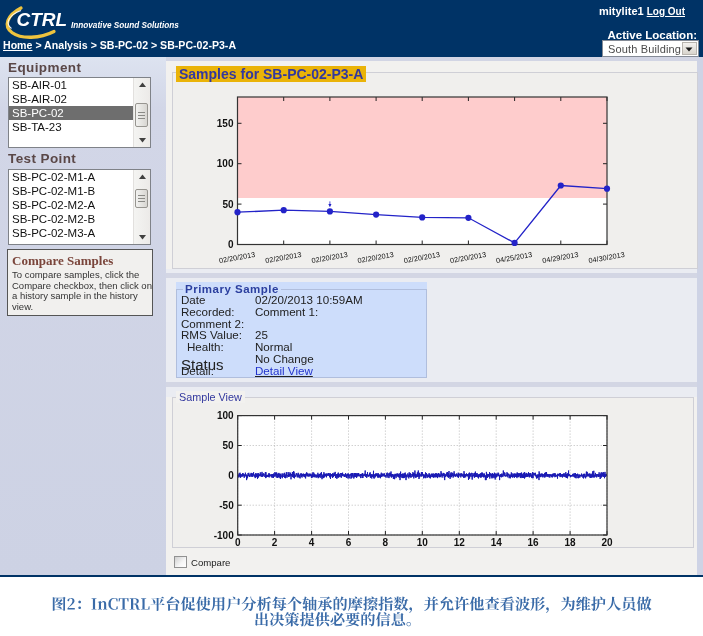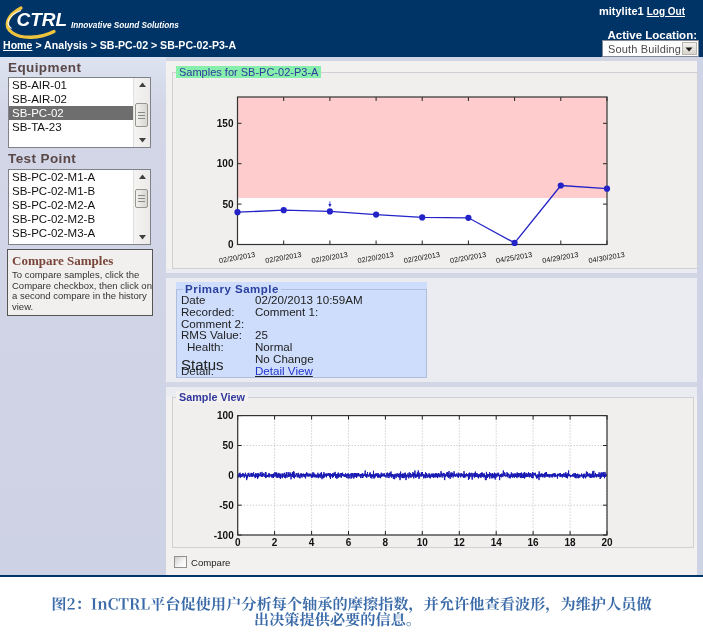--- a/index.html
+++ b/index.html
@@ -55,30 +55,30 @@
       <svg style="position:absolute;bottom:4px;left:4px" width="9" height="6" viewBox="0 0 9 6">
         <path d="M4.5 5.5 L1 1 L8 1 Z" fill="#404040"></path>
       </svg>
       <div style="position:absolute;top:19px;left:1px;width:13px;height:19px;background:linear-gradient(90deg,#f2f2f0,#d8d6d2);border:1px solid #979590;border-radius:2px">
         <div style="margin:5px 2px 0;height:1px;background:#8a8a86;box-shadow:0 3px 0 #8a8a86,0 6px 0 #8a8a86"></div>
       </div>
     </div>
   </div>
 <div class="abs" style="left:7px;top:249px;width:146px;height:67px;background:#f1f0ee;border:1px solid #555">
 <div style="font-family:'Liberation Serif',serif;font-size:13px;font-weight:bold;color:#7a453b;padding:3px 0 1px 4px">Compare Samples</div>
-<div style="font-size:9.5px;color:#333;padding-left:4px;line-height:10.5px">To compare samples, click the Compare checkbox, then click on a second compare in the history view.</div>
+<div style="font-size:9.5px;color:#333;padding-left:4px;line-height:10.5px">To compare samples, click the Compare checkbox, then click on a history sample in the history view.</div>
 </div>
 <div class="abs" style="left:166px;top:57px;width:537px;height:518px;background:#f2f1ef"></div>
 <div class="abs" style="left:166px;top:57px;width:537px;height:4px;background:#d2d5e4"></div>
 <div class="abs" style="left:166px;top:269px;width:537px;height:128px;background:#eaecf2"></div>
 <div class="abs" style="left:166px;top:273px;width:537px;height:5px;background:#d3d6e4"></div>
 <div class="abs" style="left:166px;top:382px;width:537px;height:5px;background:#d3d6e4"></div>
 <div class="abs" style="left:697px;top:57px;width:6px;height:518px;background:#ced3e5"></div>
 <div class="abs" style="left:172px;top:72px;width:526px;height:197px;border:1px solid #cfcfd6;background:#f0efed"></div>
-<div class="abs" style="left:176px;top:66px;font-size:11px;font-weight:normal;color:#33389e;background:#86efac;padding:0 3px">Samples for SB-PC-02-P3-A</div>
+<div class="abs" style="left:176px;top:66px;font-size:14px;font-weight:bold;color:#33389e;background:#eab308;padding:0 3px">Samples for SB-PC-02-P3-A</div>
 <svg width="515" height="194" viewBox="0 0 515 194" style="position:absolute;left:177px;top:82px">
     <rect x="0" y="0" width="515" height="181" fill="#f0efed"></rect>
     <rect x="60.5" y="15.0" width="369.5" height="147.5" fill="#ffffff"></rect>
     <rect x="60.5" y="15.0" width="369.5" height="101.0" fill="#fecccc"></rect>
     <line x1="60.5" y1="162.5" x2="64.5" y2="162.5" stroke="#222" stroke-width="1"></line>
     <line x1="426.0" y1="162.5" x2="430.0" y2="162.5" stroke="#222" stroke-width="1"></line>
     <text x="56.5" y="166.0" font-size="10" font-weight="bold" fill="#111" text-anchor="end" font-family="Liberation Sans, sans-serif">0</text>
     <line x1="60.5" y1="122.1" x2="64.5" y2="122.1" stroke="#222" stroke-width="1"></line>
     <line x1="426.0" y1="122.1" x2="430.0" y2="122.1" stroke="#222" stroke-width="1"></line>
     <text x="56.5" y="125.6" font-size="10" font-weight="bold" fill="#111" text-anchor="end" font-family="Liberation Sans, sans-serif">50</text>
@@ -139,21 +139,21 @@
 <div class="abs" style="left:181px;top:316.6px;font-size:11.6px;color:#222">Comment 2:</div>
 <div class="abs" style="left:181px;top:328.40000000000003px;font-size:11.6px;color:#222">RMS Value:</div>
 <div class="abs" style="left:255px;top:328.40000000000003px;font-size:11.6px;color:#222;">25</div>
 <div class="abs" style="left:187px;top:340.20000000000005px;font-size:11.6px;color:#222">Health:</div>
 <div class="abs" style="left:255px;top:340.20000000000005px;font-size:11.6px;color:#222;">Normal</div>
 <div class="abs" style="left:181px;top:356px;font-size:15px;color:#222">Status</div>
 <div class="abs" style="left:255px;top:352.00000000000006px;font-size:11.6px;color:#222;">No Change</div>
 <div class="abs" style="left:181px;top:363.80000000000007px;font-size:11.6px;color:#222">Detail:</div>
 <div class="abs" style="left:255px;top:363.80000000000007px;font-size:11.6px;color:#222;text-decoration:underline;"><a style="color:#2233cc">Detail View</a></div>
 <div class="abs" style="left:172px;top:397px;width:522px;height:151px;border:1px solid #cfcfd6;background:#f0efed"></div>
-<div class="abs" style="left:176px;top:391px;font-size:10.8px;font-weight:bold;color:#33389e;background:#f2f1ef;padding:0 3px">Sample View</div>
+<div class="abs" style="left:176px;top:391px;font-size:10.8px;font-weight:normal;color:#33389e;background:#f2f1ef;padding:0 3px">Sample View</div>
 <svg width="510" height="152" viewBox="0 0 510 152" style="position:absolute;left:176px;top:403px">
     <rect x="0" y="0" width="510" height="140" fill="#f0efed"></rect>
     <rect x="61.69999999999999" y="12.600000000000023" width="369.3" height="119.39999999999998" fill="#ffffff"></rect>
     <line x1="61.69999999999999" y1="12.6" x2="431.0" y2="12.6" stroke="#aaa" stroke-width="0.8" stroke-dasharray="1,2"></line>
     <line x1="61.69999999999999" y1="12.6" x2="65.69999999999999" y2="12.6" stroke="#222" stroke-width="1"></line>
     <line x1="427.0" y1="12.6" x2="431.0" y2="12.6" stroke="#222" stroke-width="1"></line>
     <text x="57.69999999999999" y="16.1" font-size="10" font-weight="bold" fill="#111" text-anchor="end" font-family="Liberation Sans, sans-serif">100</text>
     <line x1="61.69999999999999" y1="42.5" x2="431.0" y2="42.5" stroke="#aaa" stroke-width="0.8" stroke-dasharray="1,2"></line>
     <line x1="61.69999999999999" y1="42.5" x2="65.69999999999999" y2="42.5" stroke="#222" stroke-width="1"></line>
     <line x1="427.0" y1="42.5" x2="431.0" y2="42.5" stroke="#222" stroke-width="1"></line>

